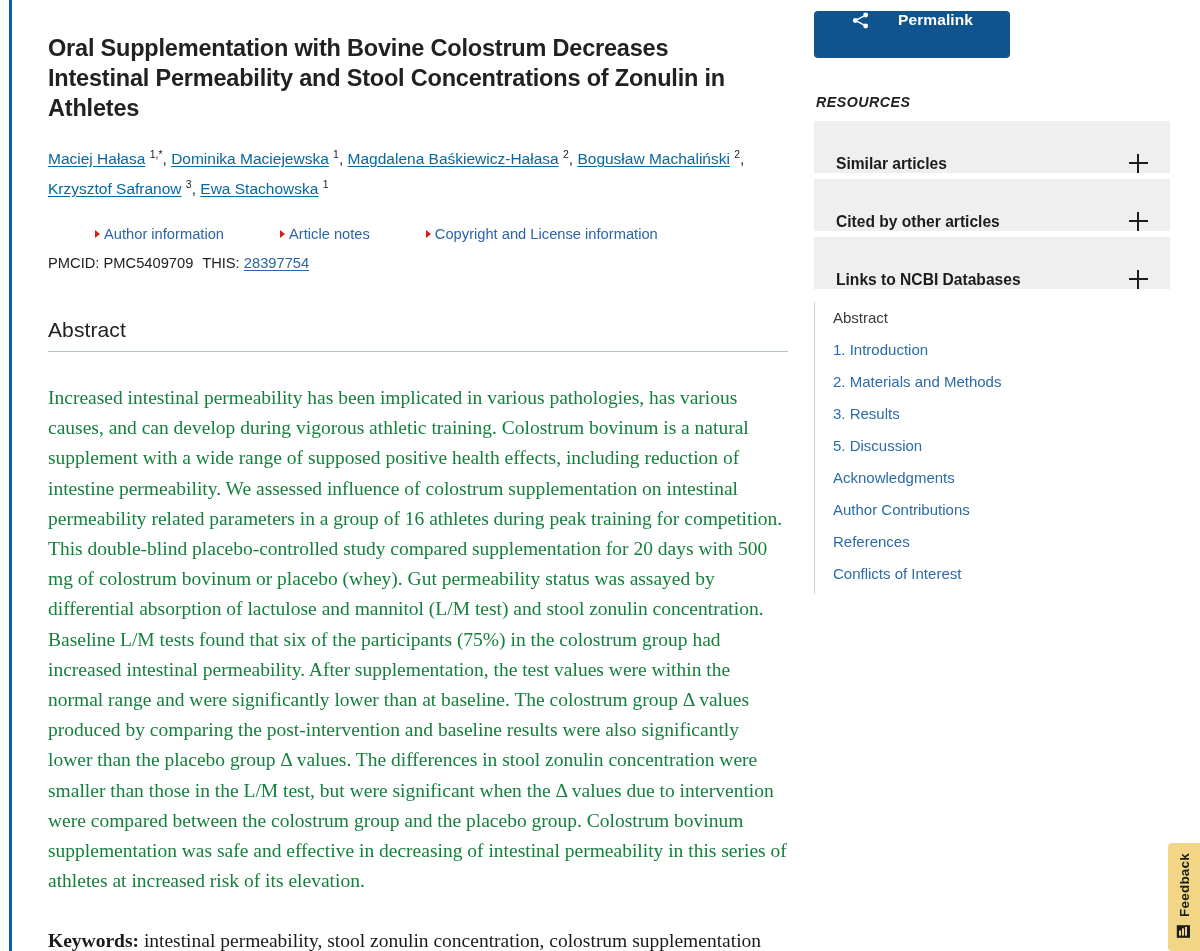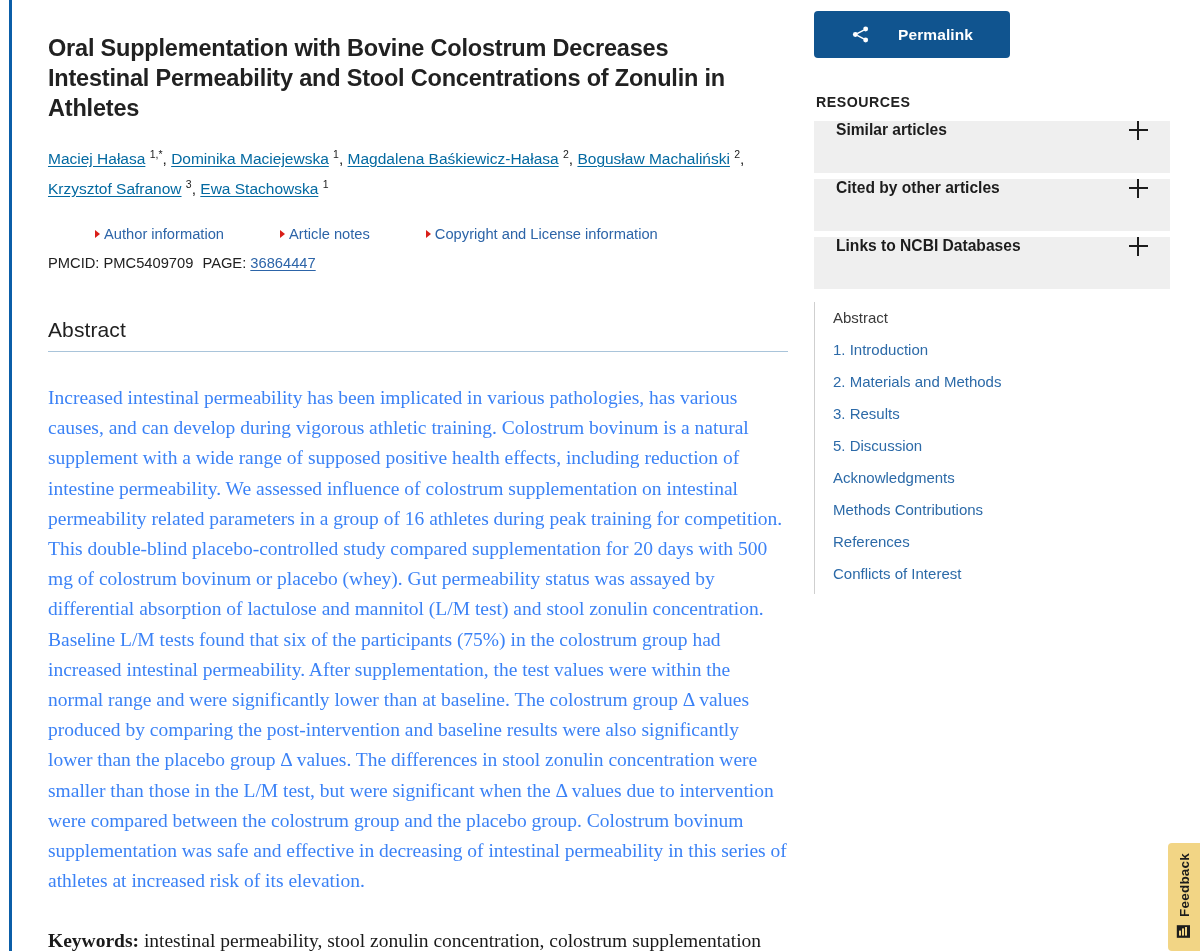--- a/index.html
+++ b/index.html
@@ -112,38 +112,37 @@
     color: #212121;
     margin: 45px 0 0 0;
     padding-bottom: 9px;
     border-bottom: 1px solid #a9c4da;
     letter-spacing: 0.1px;
   }
   .abstract-body {
     font-family: "Liberation Serif", serif;
     font-size: 19.5px;
     line-height: 30.2px;
-    color: #3b82f6;
+    color: #15803d;
     margin-top: 31px;
     text-align: left;
   }
   .abstract-body p { margin: 0; }
   .keywords {
     font-family: "Liberation Serif", serif;
     font-size: 19.5px;
     line-height: 30px;
     color: #1a1a1a;
     margin-top: 30px;
   }
   .keywords b { font-weight: bold; }
 
   
   .permalink-btn {
     display: flex;
-    align-items: center;
     justify-content: center;
     gap: 28px;
     width: 196px;
     height: 47px;
     background: #10548f;
     border: none;
     border-radius: 4px;
     cursor: pointer;
     padding: 0 14px;
   }
@@ -156,26 +155,27 @@
   }
   .share-ico { width: 19px; height: 19px; display:block; }
 
   .side-head {
     font-family: "Liberation Sans", sans-serif;
     font-size: 14.2px;
     font-weight: bold;
     letter-spacing: 0.5px;
     color: #212121;
     margin: 36px 0 11px 2px;
+    font-style: italic;
   }
   .accordion-item {
     background: #efefef;
     height: 52px;
     display: flex;
-    align-items: flex-start;
+    align-items: flex-end;
     justify-content: space-between;
     padding: 0 22px 0 22px;
     margin-bottom: 6px;
     cursor: pointer;
   }
   .accordion-item .atitle {
     font-family: "Liberation Sans", sans-serif;
     font-size: 15.6px;
     font-weight: bold;
     color: #1c1c1c;
@@ -255,22 +255,22 @@
 
     <h1 class="art-title">Oral Supplementation with Bovine Colostrum Decreases Intestinal Permeability and Stool Concentrations of Zonulin in Athletes</h1>
 
     <div class="authors" id="author-list"><a href="#">Maciej Hałasa</a> <sup>1,*</sup><span>, </span><a href="#">Dominika Maciejewska</a> <sup>1</sup><span>, </span><a href="#">Magdalena Baśkiewicz-Hałasa</a> <sup>2</sup><span>, </span><a href="#">Bogusław Machaliński</a> <sup>2</sup><span>, </span><a href="#">Krzysztof Safranow</a> <sup>3</sup><span>, </span><a href="#">Ewa Stachowska</a> <sup>1</sup></div>
 
     <div class="meta-links" id="meta-links"><span class="ml"><span class="tri"></span><a href="#">Author information</a></span><span class="ml"><span class="tri"></span><a href="#">Article notes</a></span><span class="ml"><span class="tri"></span><a href="#">Copyright and License information</a></span></div>
 
     <div class="ids">
       <span>PMCID:</span>
       <span>PMC5409709</span><span class="gap"></span>
-      <span>PAGE:</span>
-      <a href="#">36864447</a>
+      <span>THIS:</span>
+      <a href="#">28397754</a>
     </div>
 
     <h2 class="sec-head">Abstract</h2>
 
     <div class="abstract-body">
       <p>Increased intestinal permeability has been implicated in various pathologies, has various causes, and can develop during vigorous athletic training. Colostrum bovinum is a natural supplement with a wide range of supposed positive health effects, including reduction of intestine permeability. We assessed influence of colostrum supplementation on intestinal permeability related parameters in a group of 16 athletes during peak training for competition. This double-blind placebo-controlled study compared supplementation for 20 days with 500 mg of colostrum bovinum or placebo (whey). Gut permeability status was assayed by differential absorption of lactulose and mannitol (L/M test) and stool zonulin concentration. Baseline L/M tests found that six of the participants (75%) in the colostrum group had increased intestinal permeability. After supplementation, the test values were within the normal range and were significantly lower than at baseline. The colostrum group Δ values produced by comparing the post-intervention and baseline results were also significantly lower than the placebo group Δ values. The differences in stool zonulin concentration were smaller than those in the L/M test, but were significant when the Δ values due to intervention were compared between the colostrum group and the placebo group. Colostrum bovinum supplementation was safe and effective in decreasing of intestinal permeability in this series of athletes at increased risk of its elevation.</p>
     </div>
 
     <div class="keywords">
       <b>Keywords:</b>
@@ -312,21 +312,21 @@
       </div>
 
 
     <nav class="otp-list" id="otp-list">
         <a href="#">Abstract</a>
         <a href="#">1. Introduction</a>
         <a href="#">2. Materials and Methods</a>
         <a href="#">3. Results</a>
         <a href="#">5. Discussion</a>
         <a href="#">Acknowledgments</a>
-        <a href="#">Methods Contributions</a>
+        <a href="#">Author Contributions</a>
         <a href="#">References</a>
         <a href="#">Conflicts of Interest</a>
       </nav>
   </div>
 
   <div id="feedback">
     <span class="fb-label">Feedback</span>
     <span class="fb-icon">
       <svg width="17" height="17" viewBox="0 0 17 17" aria-hidden="true">
         <rect x="0.8" y="2.2" width="13.2" height="12.6" fill="#1c1c1c"></rect>

